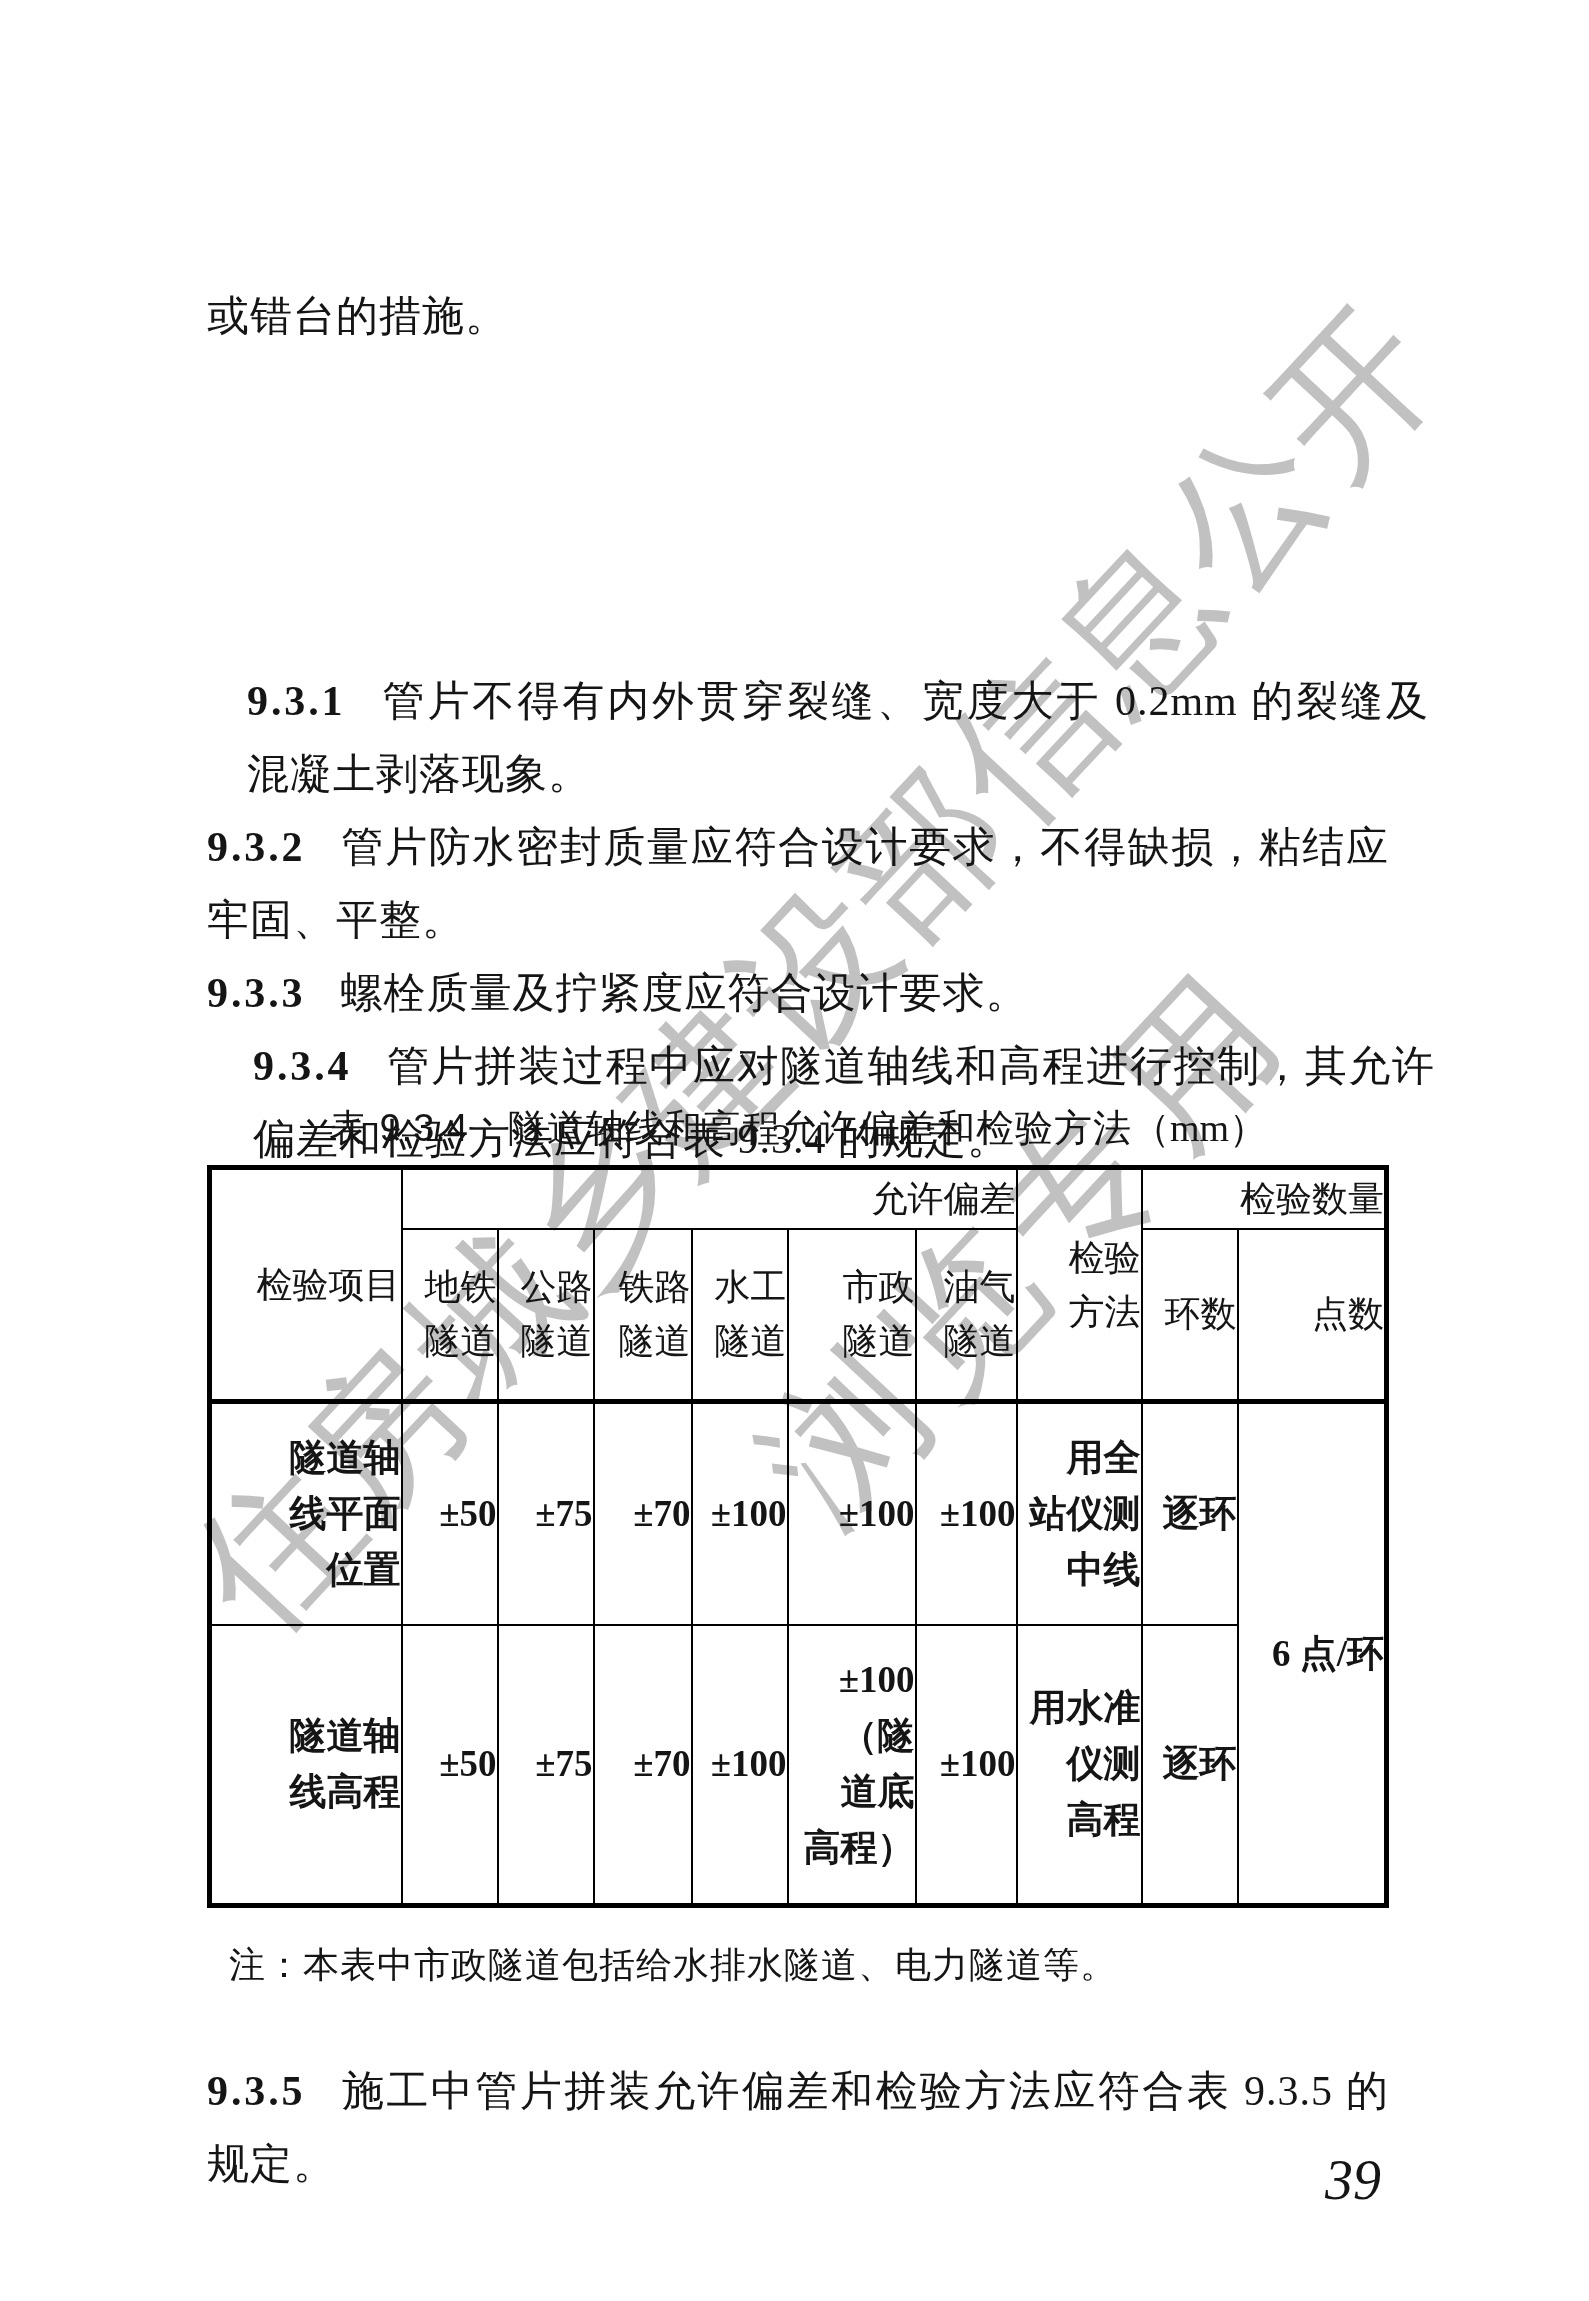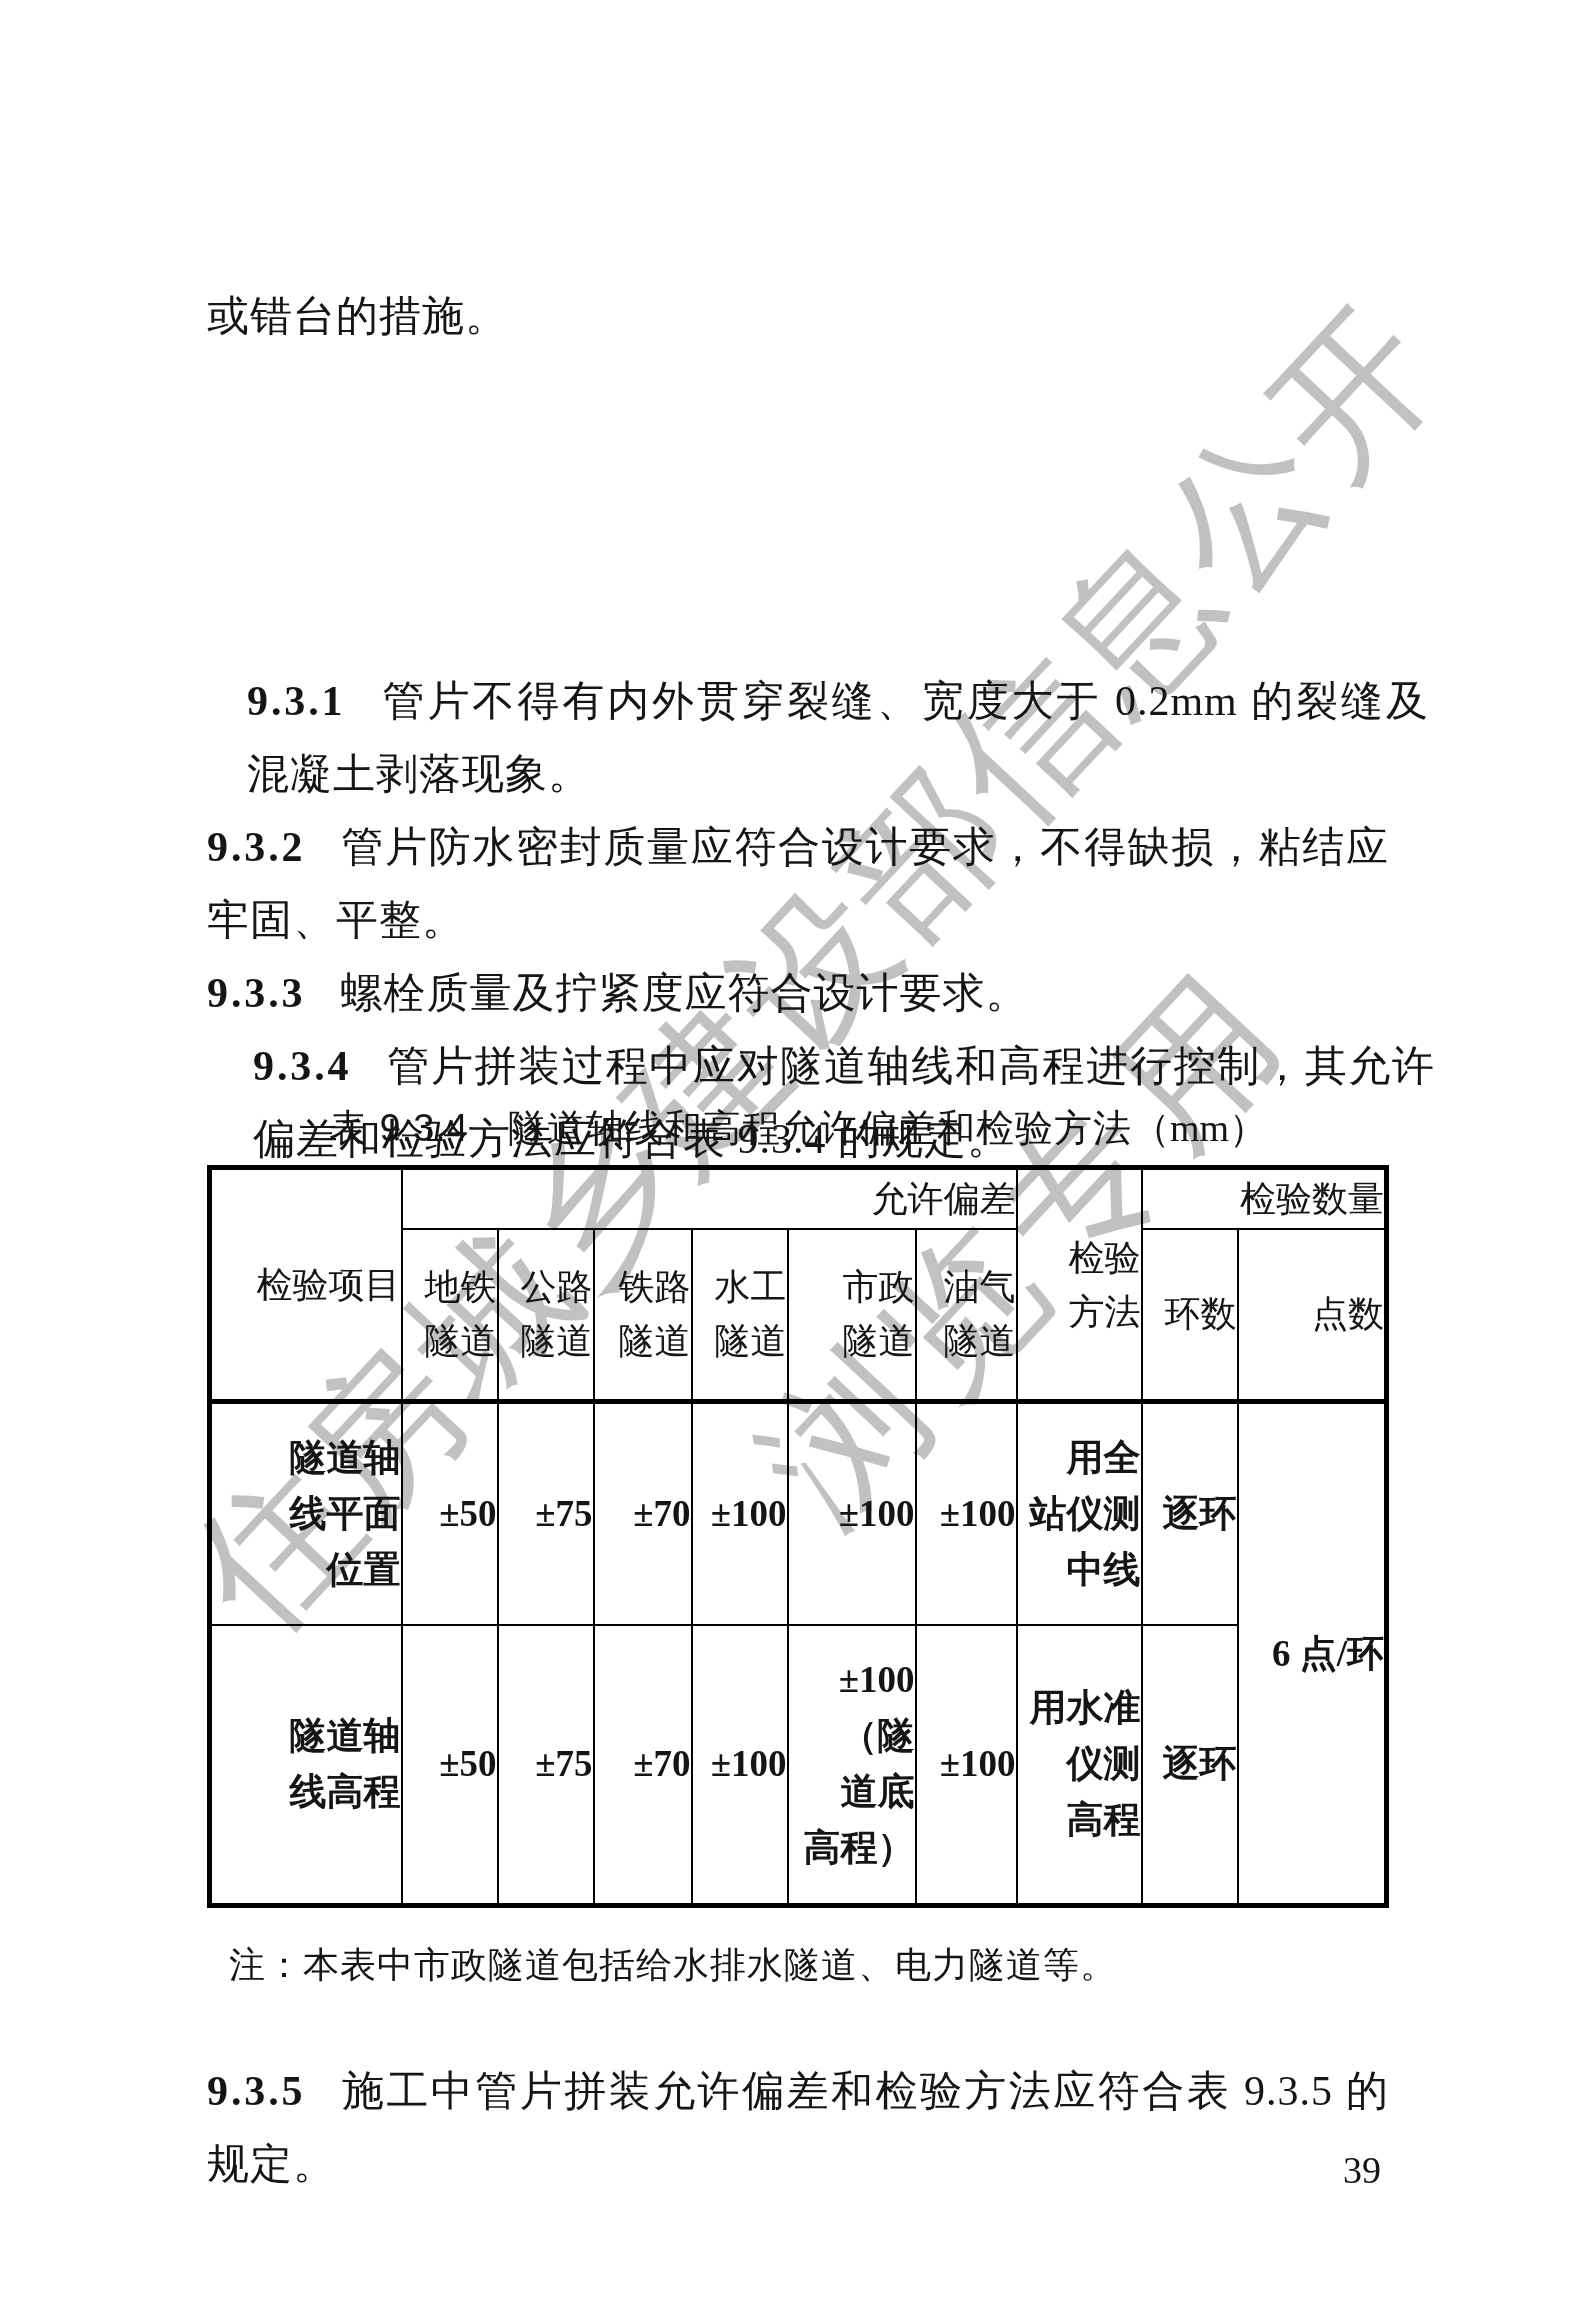--- a/index.html
+++ b/index.html
@@ -86,21 +86,21 @@
   .t934 tr.r-body2  { height:281px; }
 
   .note {
     position:absolute; z-index:2;
     left:229px; top:1941px;
     font-size:36px; letter-spacing:1px;
   }
   .pageno {
     position:absolute; z-index:2;
     right:209px; top:2148px;
-    font-size:38px; 
+    font-size:56px; font-style:italic;
     font-family:"Liberation Serif",serif;
     margin-left:48px;
   }
 </style>
 </head>
 <body>
 
 <div class="page">
 
   <div class="wm wm1">住房城乡建设部信息公开</div>

